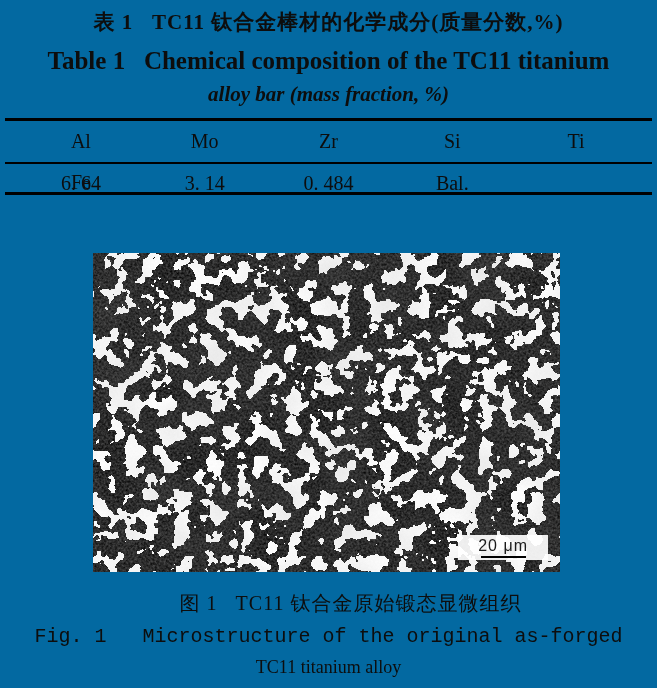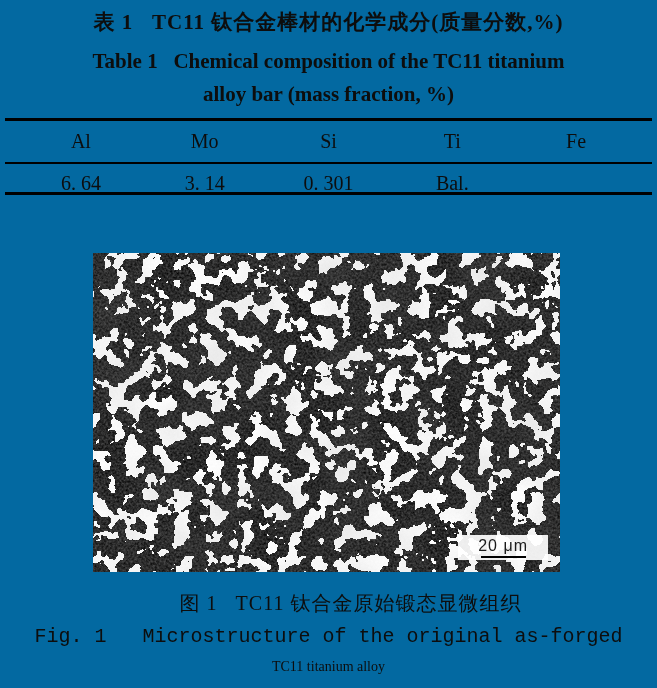--- a/index.html
+++ b/index.html
@@ -23,27 +23,28 @@
     white-space: pre;
   }
   .title-zh {
     top: 7px;
     font-size: 21px; font-weight: 700;
     line-height: 30px;
     letter-spacing: 1px;
   }
   .title-en1 {
     top: 46px;
-    font-size: 21px; font-weight: 700;
+    font-size: 25px; font-weight: 700;
     line-height: 30px;
   }
   .title-en2 {
     top: 80px;
     font-size: 21px; font-weight: 700;
     line-height: 28px;
+    font-style: italic;
   }
 
   
   .comp-table {
     position: absolute;
     top: 118px; left: 5px; right: 5px;
     border-top: 3px solid #000;
     border-bottom: 3px solid #000;
   }
   .trow {
@@ -97,44 +98,45 @@
     font-size: 20px; line-height: 28px;
     letter-spacing: 1px;
     margin-left: 44px;
   }
   .cap-en1 {
     top: 623px;
     font-size: 20px; line-height: 28px; font-family: Liberation Mono, monospace;
   }
   .cap-en2 {
     top: 654px;
-    font-size: 14px; line-height: 26px;
+    font-size: 18px; line-height: 26px;
   }
 </style>
 </head>
 <body>
 
 <div class="page">
 
   <div class="t-center title-zh">表 1   TC11 钛合金棒材的化学成分(质量分数,%)</div>
   <div class="t-center title-en1">Table 1   Chemical composition of the TC11 titanium</div>
   <div class="t-center title-en2">alloy bar (mass fraction, %)</div>
 
   <div class="comp-table">
     <div class="trow header">
       <span class="cell">Al</span>
       <span class="cell">Mo</span>
+      <span class="cell">Zr</span>
       <span class="cell">Si</span>
       <span class="cell">Ti</span>
       <span class="cell">Fe</span>
     </div>
     <div class="trow data">
       <span class="cell">6. 64</span>
       <span class="cell">3. 14</span>
-      <span class="cell">0. 301</span>
+      <span class="cell">0. 484</span>
       <span class="cell">Bal.</span>
     </div>
   </div>
 
   <figure class="micrograph">
     <svg width="467" height="319" viewBox="0 0 467 319" xmlns="http://www.w3.org/2000/svg">
       <defs>
 
         <filter id="blobs" x="0" y="0" width="100%" height="100%">
           <feTurbulence type="fractalNoise" baseFrequency="0.062" numOctaves="3" seed="14" stitchTiles="stitch"></feTurbulence>

